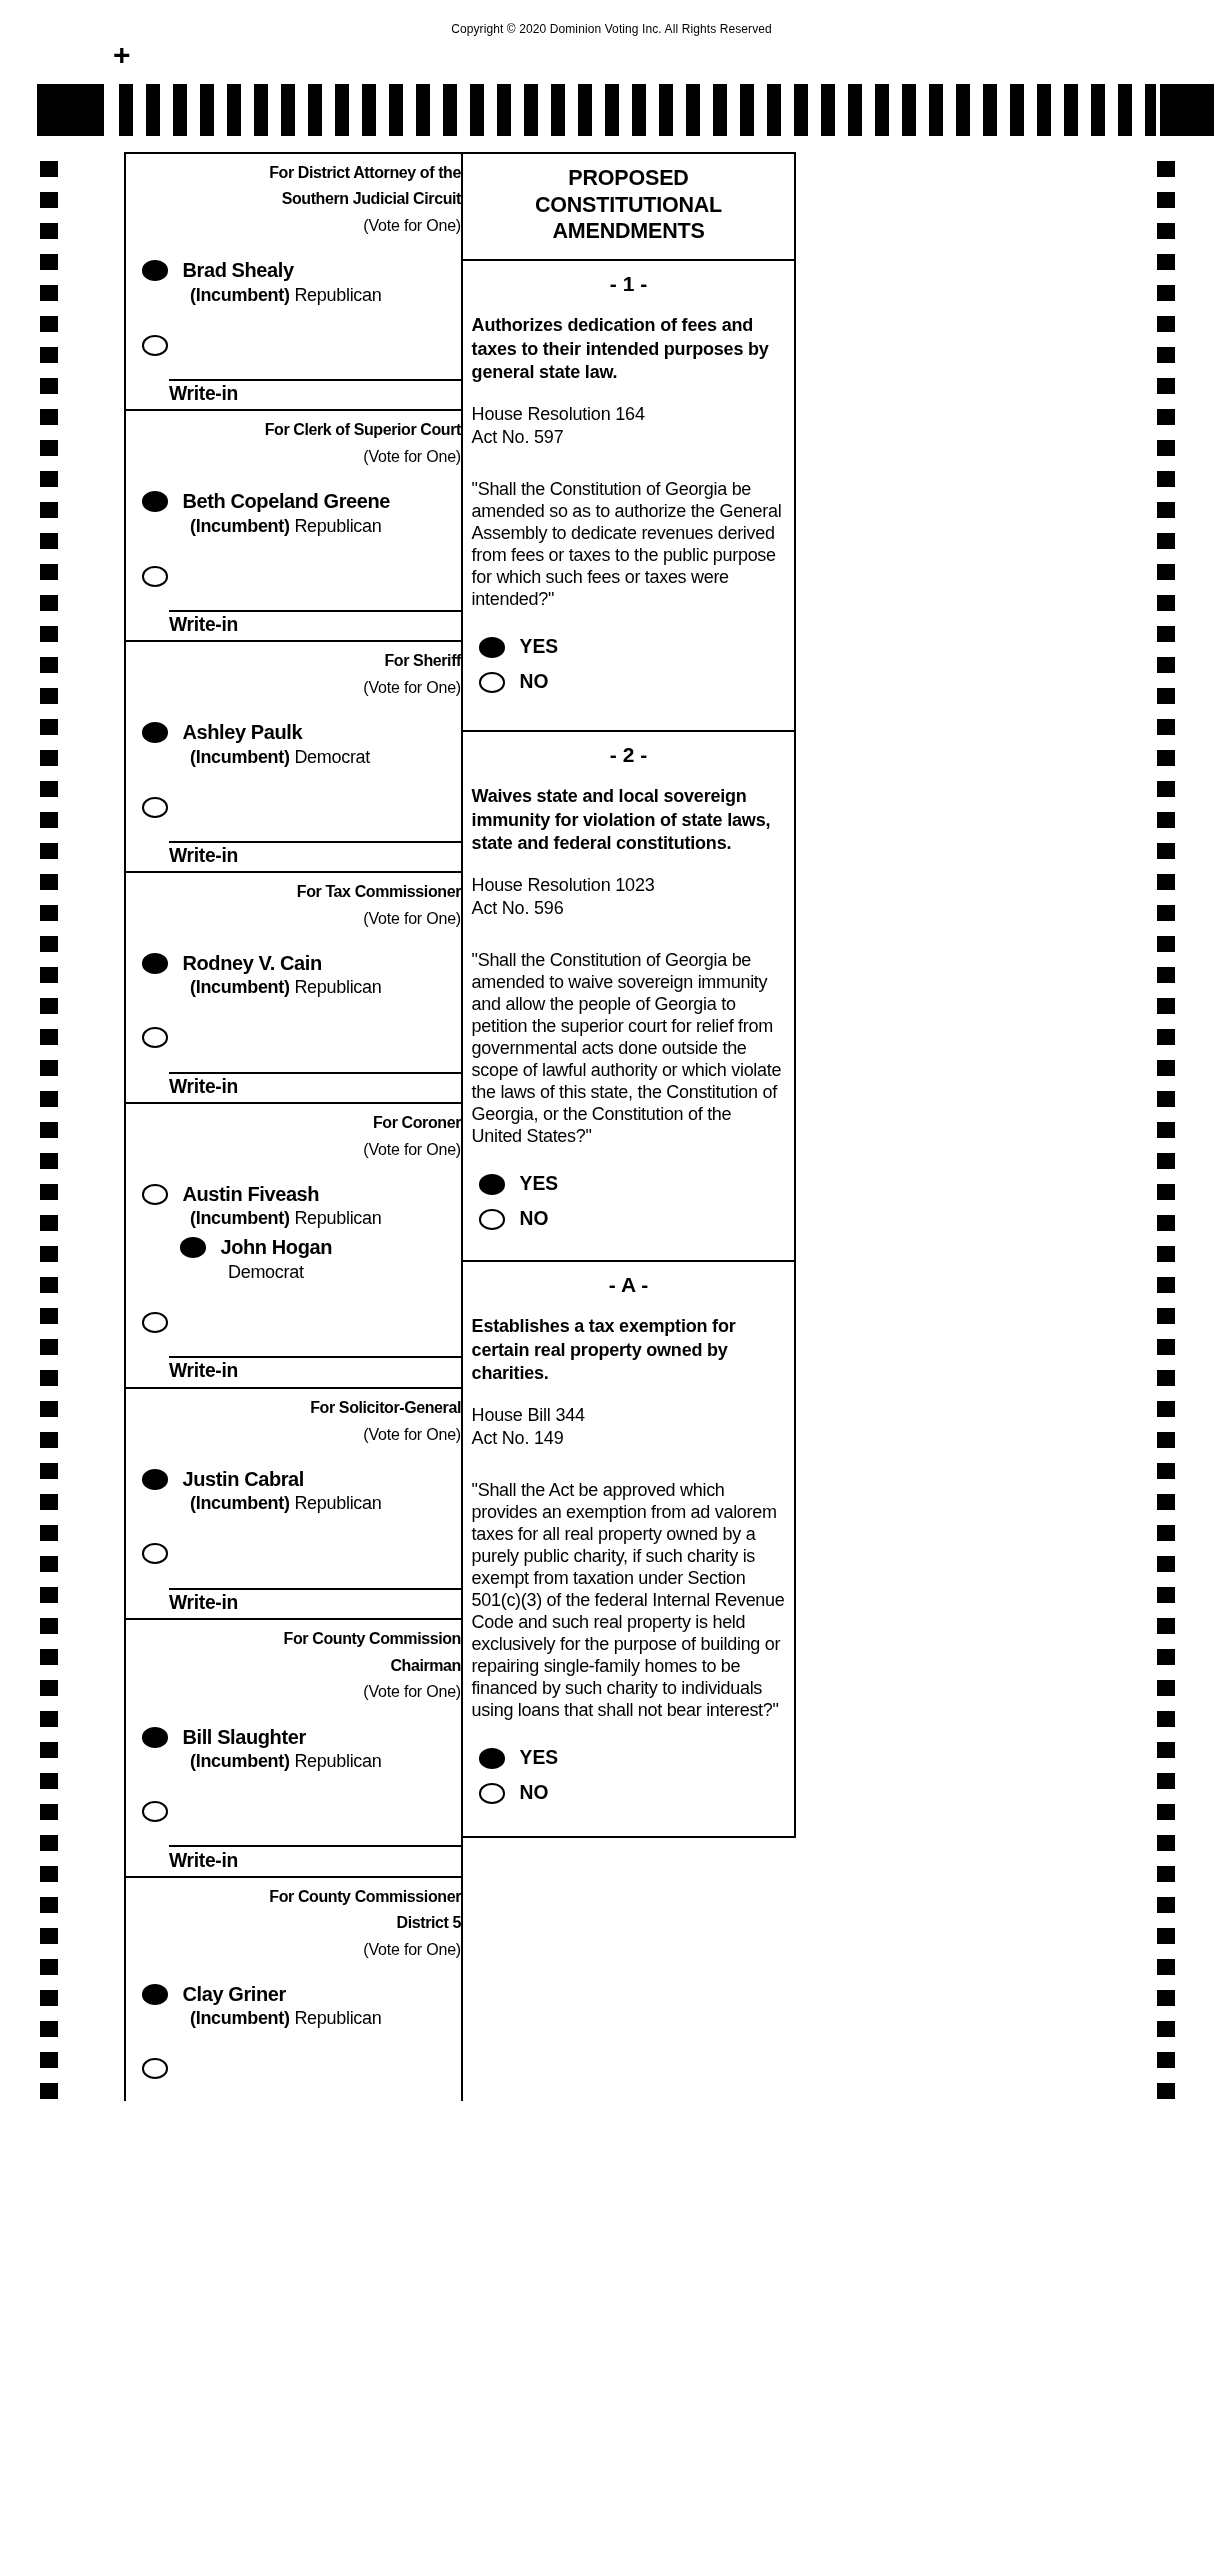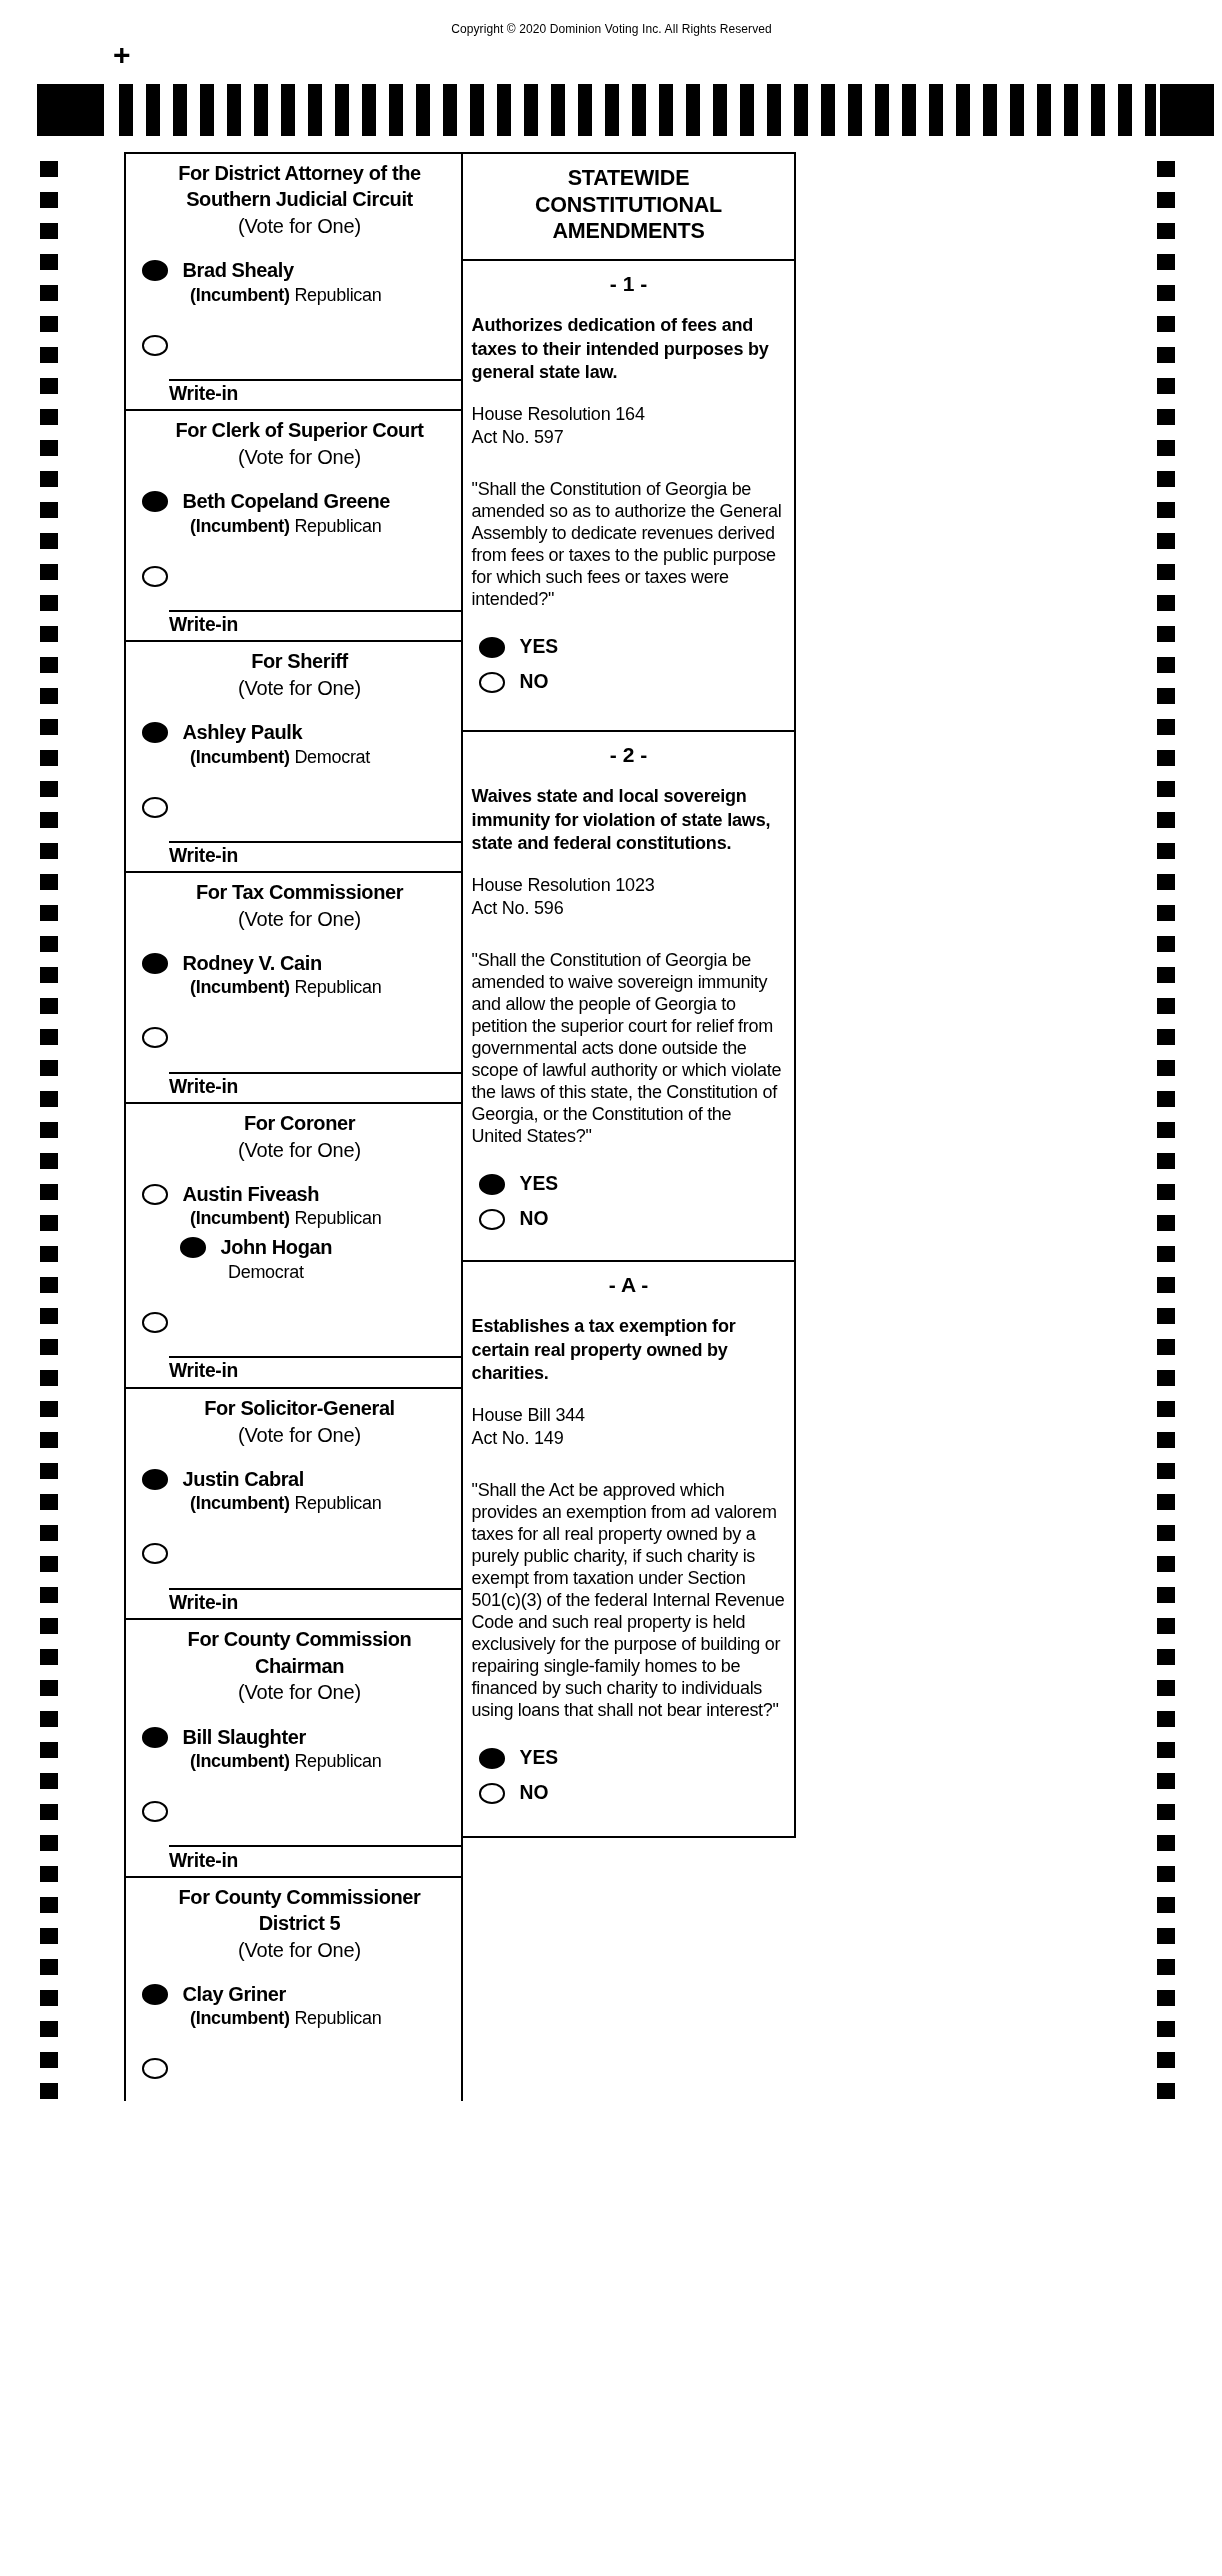--- a/index.html
+++ b/index.html
@@ -40,21 +40,21 @@
   .content{position:absolute;left:124px;top:152px;width:672px;display:flex;align-items:flex-start;}
   .col-left{width:339px;box-sizing:border-box;border:2.1px solid #000;background:#fff;}
   .col-right{width:333px;box-sizing:border-box;border:2.1px solid #000;border-left:none;background:#fff;}
   .col-left section,.col-right section{border-bottom:2.1px solid #000;box-sizing:border-box;}
   .col-left section:last-child,.col-right section:last-child{border-bottom:none;}
 
   
   .race{padding:5.7px 0 4.3px;}
   .r1{min-height:252px}.r2{min-height:220px}.r3{min-height:215px}.r4{min-height:215px}
   .r5{min-height:285px}.r6{min-height:210px}.r7{min-height:250px}.r8{min-height:246px}
-  .race-title{text-align:center;font-weight:bold;font-size:20px;line-height:26.5px;letter-spacing:-0.4px;padding-left:12px;}
+  .race-title{text-align:right;font-weight:bold;font-size:16px;line-height:26.5px;letter-spacing:-0.4px;padding-left:12px;}
   .t-instr{font-weight:normal;letter-spacing:-0.2px;}
   .cand-block{margin-top:20px;}
   .cand-block + .cand-block{margin-top:7px;padding-left:38px;}
   .cand-row{display:flex;align-items:center;column-gap:14.3px;padding-left:15.7px;}
   .bubble{width:26.5px;height:21px;border:2.1px solid #000;border-radius:50%;
           background:#fff;flex:0 0 auto;box-sizing:border-box;display:inline-block;}
   .bubble.filled{background:#000;}
   .cand-name{font-size:20px;font-weight:bold;letter-spacing:-0.4px;white-space:nowrap;}
   .cand-detail{padding-left:64px;font-size:18px;line-height:22px;letter-spacing:-0.3px;margin-top:1.4px;}
   .cand-detail .q{font-weight:bold;}
@@ -299,21 +299,21 @@
           <div class="wline"></div>
           <div class="wlabel">Write-in</div>
         </div>
       </section>
 
     </div>
 
     <div class="col-right">
 
       <section class="m-header mh1">
-        <div>STATEWIDE</div>
+        <div>PROPOSED</div>
         <div>CONSTITUTIONAL</div>
         <div>AMENDMENTS</div>
       </section>
 
       <section class="measure m1">
         <div class="m-number">- 1 -</div>
         <div class="m-summary">Authorizes dedication of fees and taxes to their intended purposes by general state law.</div>
         <div class="m-authority">
           <div>House Resolution 164</div>
           <div>Act No. 597</div>

